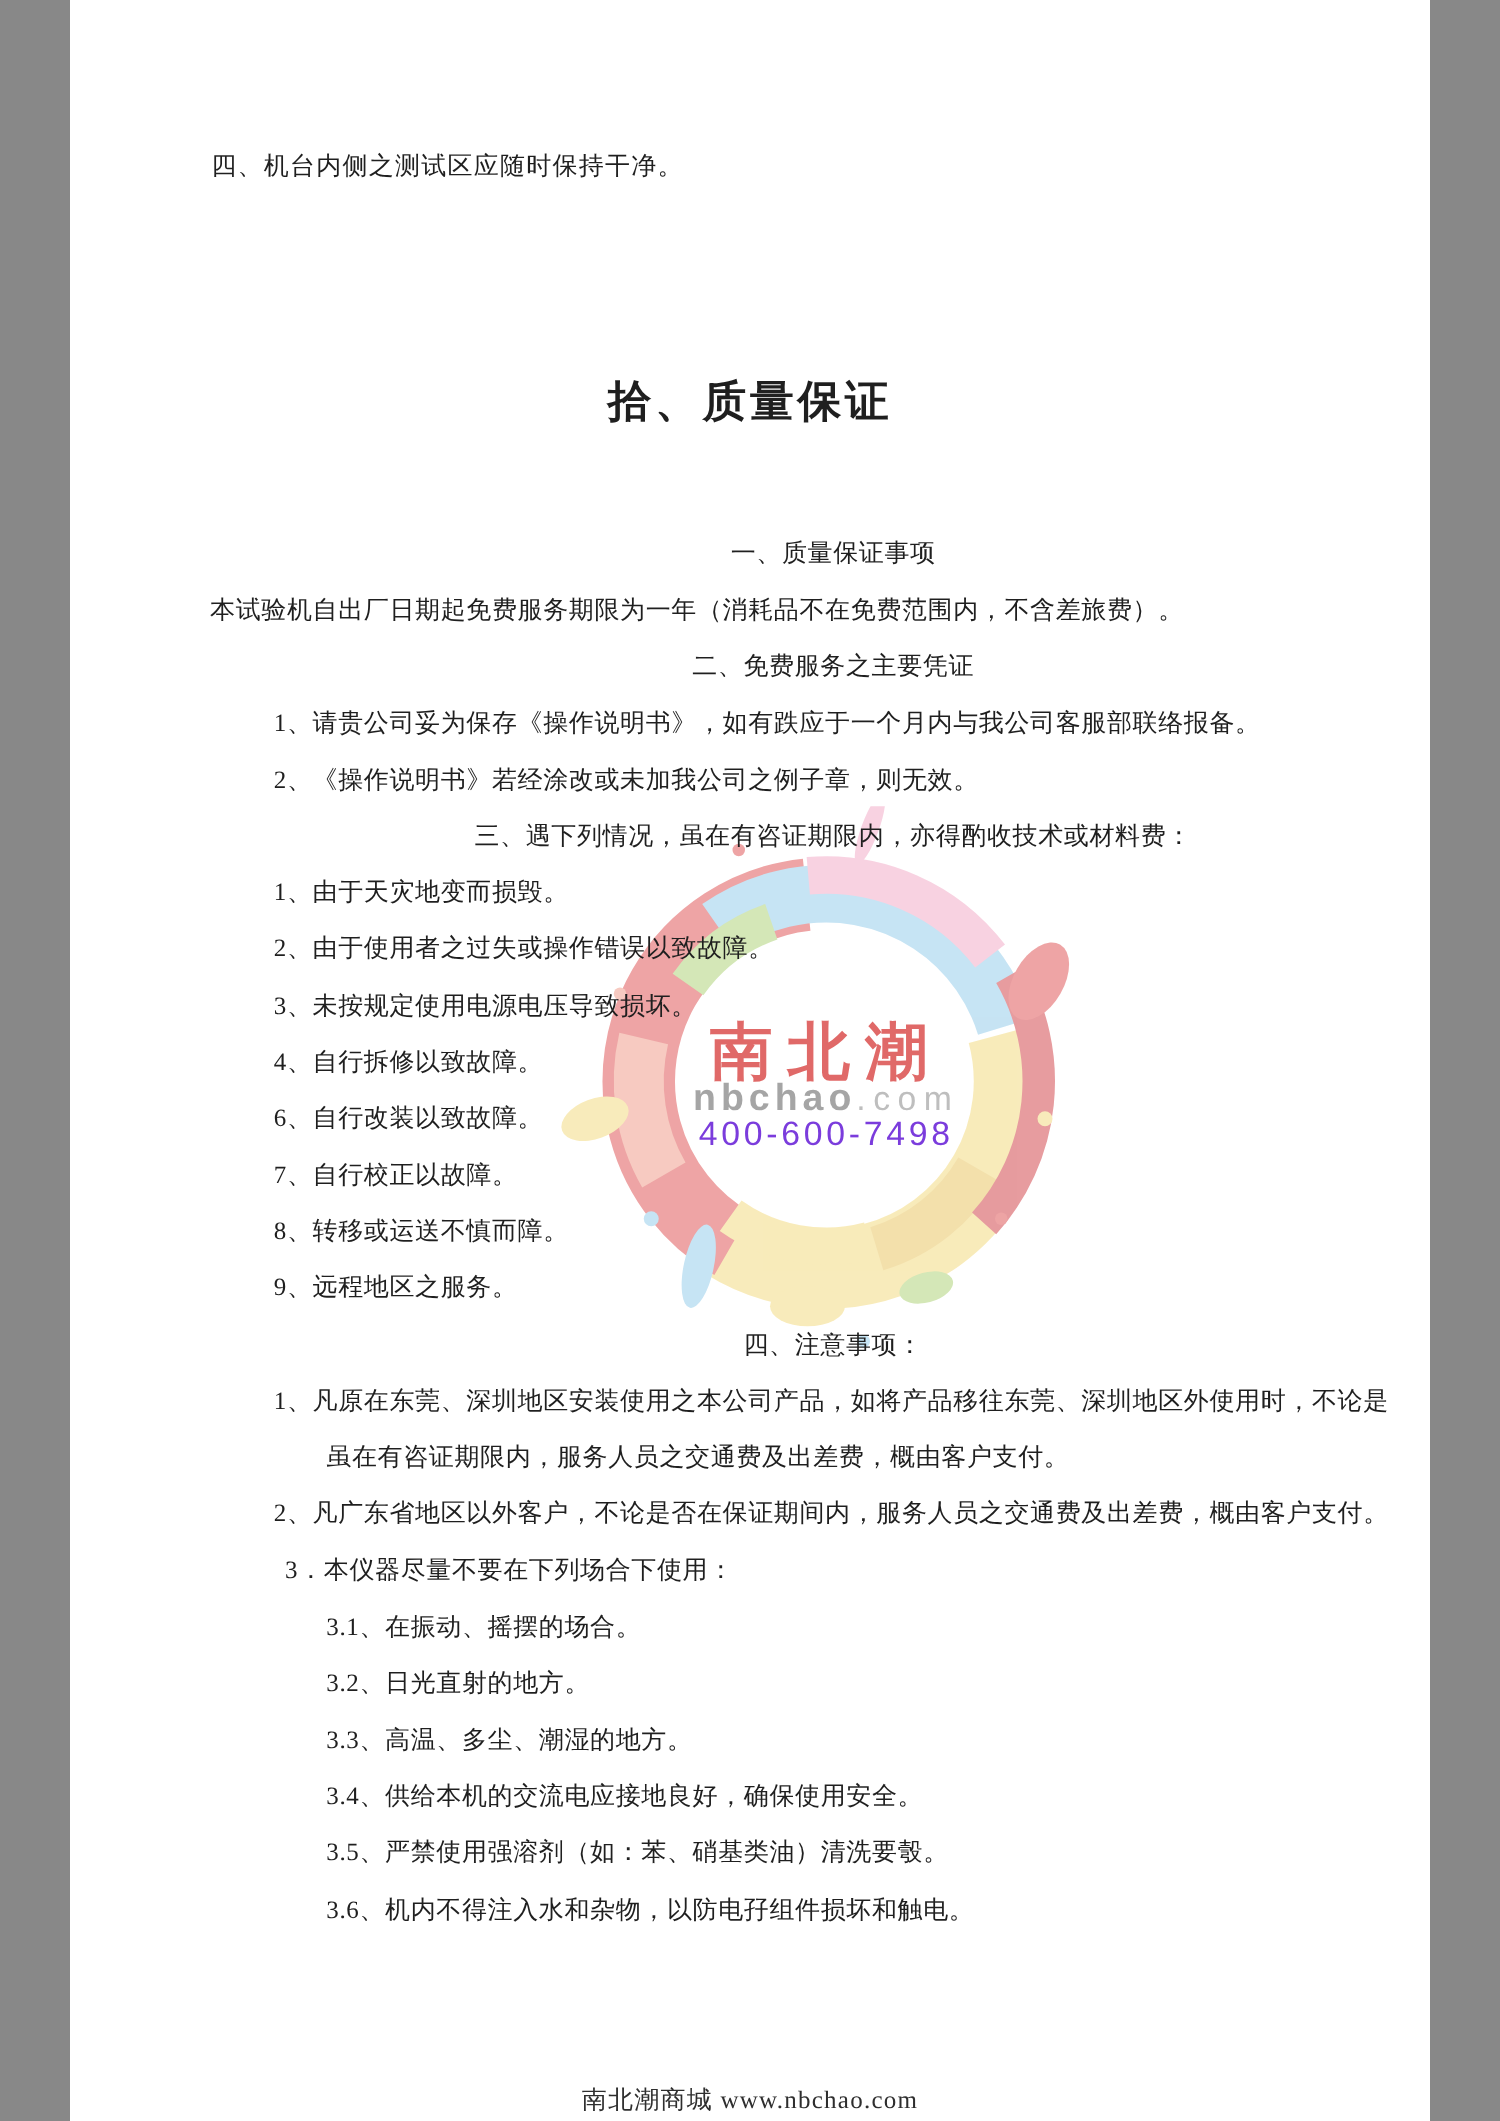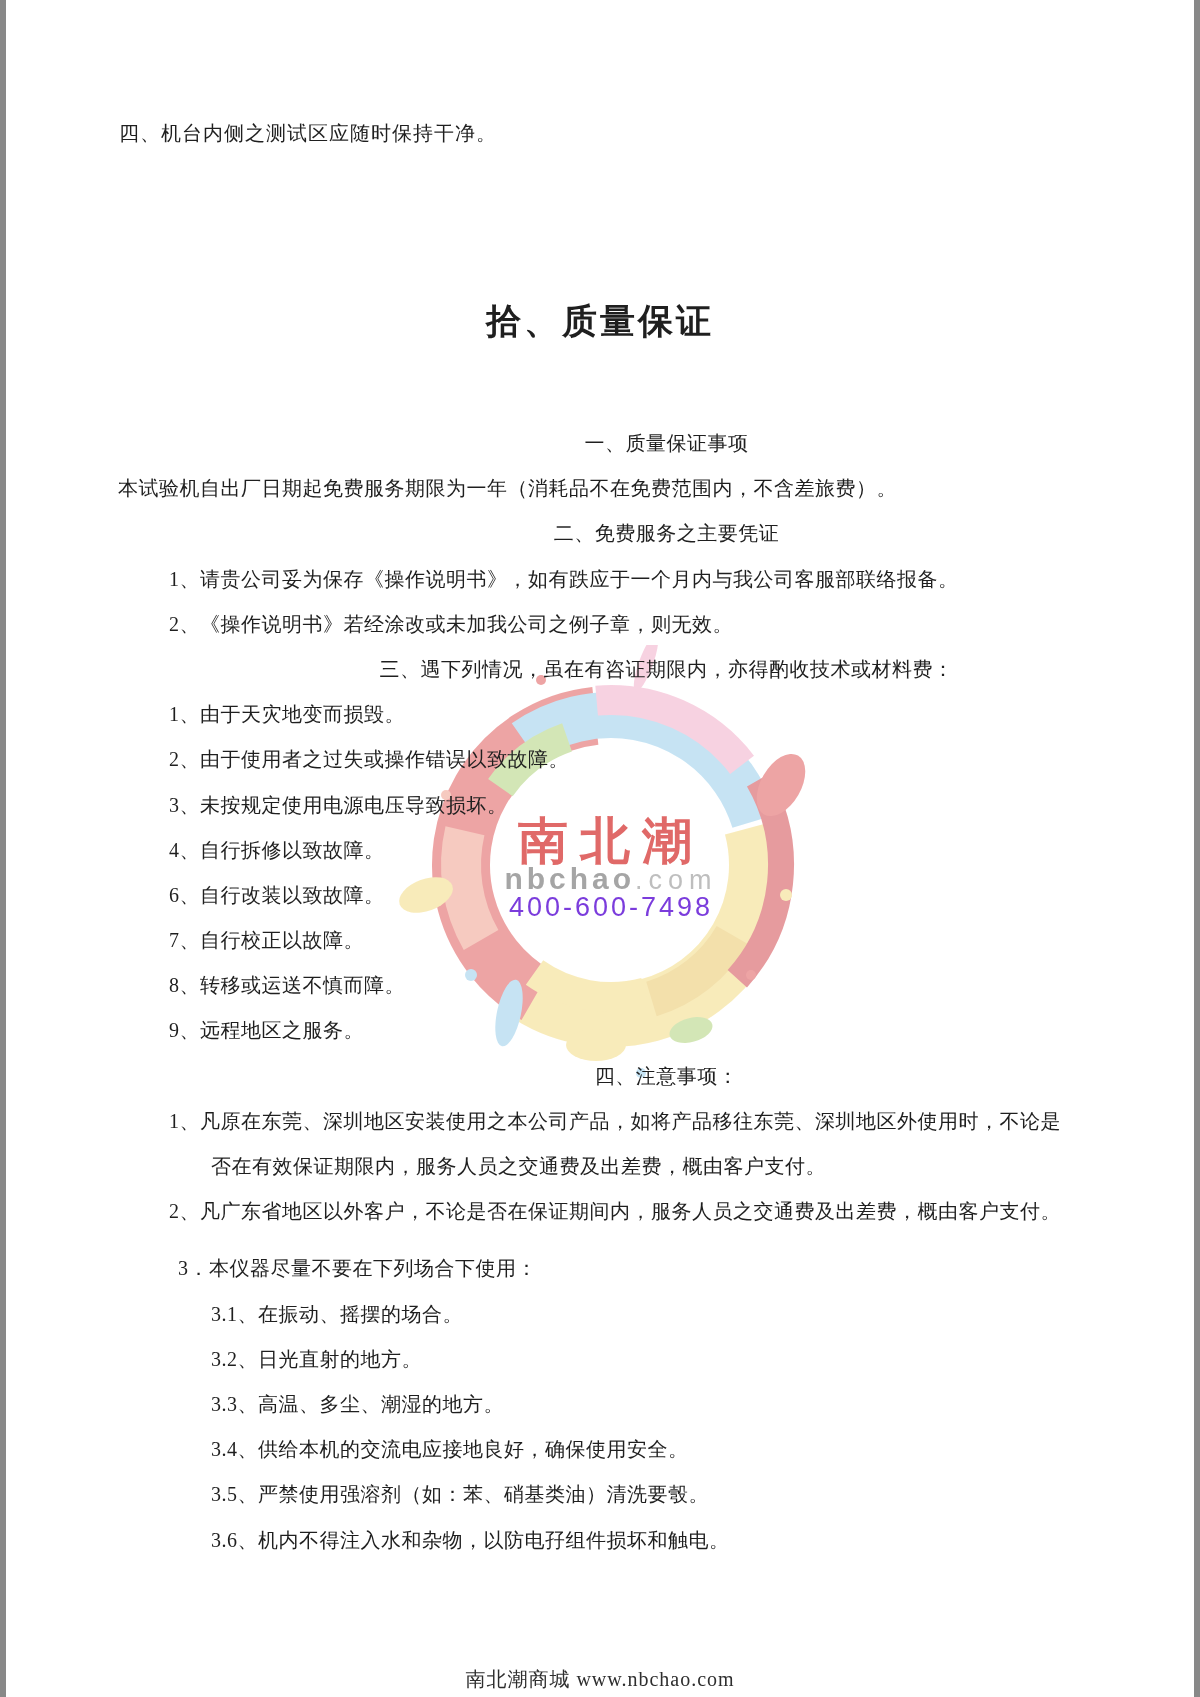--- a/index.html
+++ b/index.html
@@ -1,18 +1,18 @@
 <!DOCTYPE html>
 <html><head>
 <meta charset="utf-8">
 <style>
   html,body{margin:0;padding:0;background:#888;}
   .page{
     position:relative;
-    width:1188px;height:1697px;
+    width:1088px;height:1697px;
     margin:0 auto;
     background:#ffffff;
     font-family:"Liberation Serif","DejaVu Serif",serif;
     color:#1f1f1f;
     overflow:hidden;
   }
   .top-note{
     position:absolute;left:113px;top:120px;
     font-size:20px;line-height:26px;letter-spacing:1px;
   }
@@ -25,21 +25,21 @@
     position:absolute;left:0;top:430px;width:100%;
     z-index:2;
   }
   .line{
     height:45.2px;
     font-size:20px;line-height:26px;letter-spacing:0.5px;
     box-sizing:border-box;white-space:nowrap;
   }
   .lv-h{padding-left:133px;text-align:center;}
   .lv-item{padding-left:163px;}
-  .lv-item2{padding-left:172px;margin-top:12px;}
+  .lv-item2{padding-left:172px;}
   .lv-para{padding-left:112px;}
   .lv-sub{padding-left:205px;}
   .lv-cont{padding-left:205px;}
   .page-footer{
     position:absolute;left:0;top:1666px;width:100%;
     text-align:center;font-size:20px;color:#2e2e2e;letter-spacing:1px;
     z-index:2;
   }
   
   .watermark{
@@ -125,21 +125,21 @@
       <div class="line lv-item">1、由于天灾地变而损毁。</div>
       <div class="line lv-item">2、由于使用者之过失或操作错误以致故障。</div>
       <div class="line lv-item">3、未按规定使用电源电压导致损坏。</div>
       <div class="line lv-item">4、自行拆修以致故障。</div>
       <div class="line lv-item">6、自行改装以致故障。</div>
       <div class="line lv-item">7、自行校正以故障。</div>
       <div class="line lv-item">8、转移或运送不慎而障。</div>
       <div class="line lv-item">9、远程地区之服务。</div>
       <div class="line lv-h">四、注意事项：</div>
       <div class="line lv-item">1、凡原在东莞、深圳地区安装使用之本公司产品，如将产品移往东莞、深圳地区外使用时，不论是</div>
-      <div class="line lv-cont">否在有效保证期限内，服务人员之交通费及出差费，概由客户支付。</div>
+      <div class="line lv-cont">虽在有咨证期限内，服务人员之交通费及出差费，概由客户支付。</div>
       <div class="line lv-item">2、凡广东省地区以外客户，不论是否在保证期间内，服务人员之交通费及出差费，概由客户支付。</div>
       <div class="line lv-item2">3．本仪器尽量不要在下列场合下使用：</div>
       <div class="line lv-sub">3.1、在振动、摇摆的场合。</div>
       <div class="line lv-sub">3.2、日光直射的地方。</div>
       <div class="line lv-sub">3.3、高温、多尘、潮湿的地方。</div>
       <div class="line lv-sub">3.4、供给本机的交流电应接地良好，确保使用安全。</div>
       <div class="line lv-sub">3.5、严禁使用强溶剂（如：苯、硝基类油）清洗要彀。</div>
       <div class="line lv-sub">3.6、机内不得注入水和杂物，以防电孖组件损坏和触电。</div>
     </div>
 

